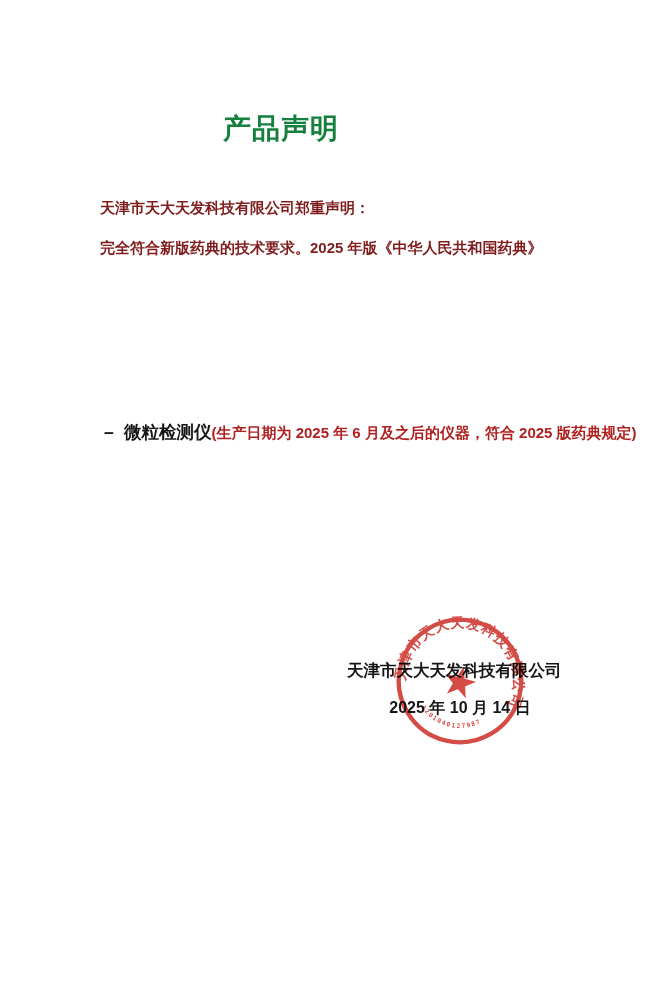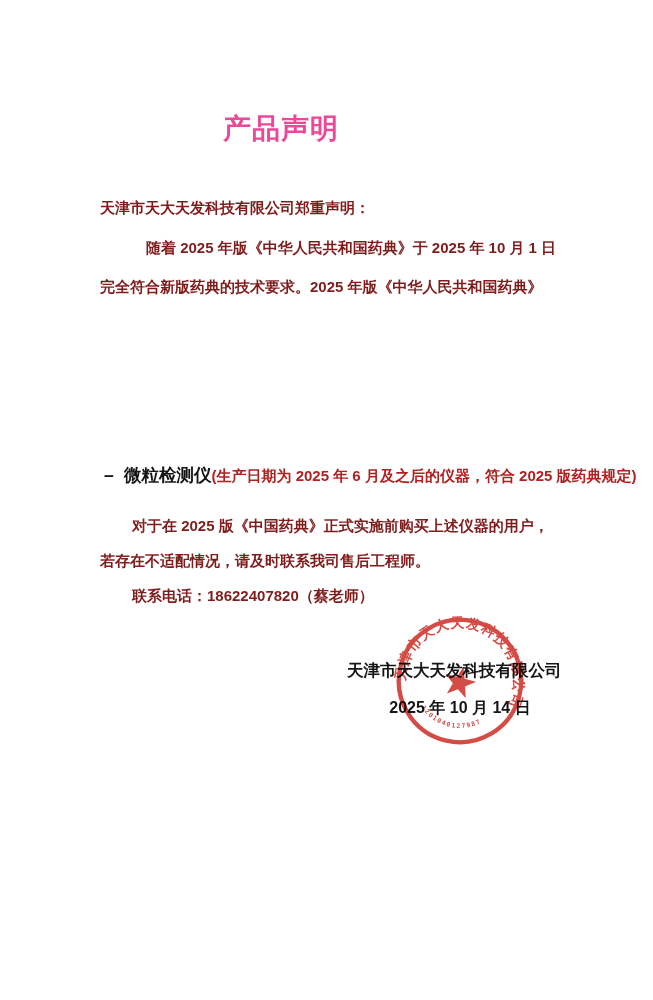--- a/index.html
+++ b/index.html
@@ -8,37 +8,37 @@
     width:653px;height:1000px;
     background:#ffffff;
     overflow:hidden;
     font-family:"Liberation Sans","DejaVu Sans",sans-serif;
     color:#151515;
   }
   .title{
     position:absolute;top:110px;left:0;width:562px;
     margin:0;text-align:center;
     font-size:28px;font-weight:bold;letter-spacing:1px;
-    color:#ec4899;
+    color:#15803d;
   }
   .para{
     position:absolute;left:100px;width:480px;
     font-size:15px;font-weight:600;
     color:#7f1d1d;
   }
   .para1{top:188px;line-height:39.5px;}
   .para2{top:508px;line-height:35px;}
   .line{white-space:nowrap;}
   .indent-lg{padding-left:46px;}
   .indent-sm{padding-left:32px;}
   .product-list{
     position:absolute;left:104px;top:414px;width:500px;
     line-height:37px;font-size:17.5px;font-weight:600;
   }
-  .product-row{white-space:nowrap;margin-top:43px;}
+  .product-row{white-space:nowrap;}
   .dash{display:inline-block;width:20px;color:#151515;font-weight:700;}
   .pname{color:#151515;font-weight:700;}
   .pnote{color:#b02121;font-size:15px;font-weight:600;}
   .sig-company{
     position:absolute;left:347px;top:660px;width:210px;
     text-align:center;font-size:16.5px;font-weight:600;white-space:nowrap;
   }
   .sig-date{
     position:absolute;left:385px;top:698px;width:150px;
     text-align:center;font-size:16px;font-weight:600;white-space:nowrap;
@@ -65,35 +65,29 @@
 </style>
 </head>
 <body>
 
 <div class="page">
 
   <h1 class="title">产品声明</h1>
 
   <div class="para para1">
     <div class="line">天津市天大天发科技有限公司郑重声明：</div>
-    <div class="line indent-lg">随着 2025 年版《中华人民共和国药典》于 2025 年 10 月 1 日</div>
     <div class="line">完全符合新版药典的技术要求。2025 年版《中华人民共和国药典》</div>
   </div>
 
   <div class="product-list">
     <div class="product-row">
       <span class="dash">–</span><span class="pname">微粒检测仪</span><span class="pnote">(生产日期为 2025 年 6 月及之后的仪器，符合 2025 版药典规定)</span>
     </div>
   </div>
 
-  <div class="para para2">
-    <div class="line indent-sm">对于在 2025 版《中国药典》正式实施前购买上述仪器的用户，</div>
-    <div class="line">若存在不适配情况，请及时联系我司售后工程师。</div>
-    <div class="line indent-sm">联系电话：18622407820（蔡老师）</div>
-  </div>
 
   <div class="sig-company">天津市天大天发科技有限公司</div>
   <div class="sig-date">2025 年 10 月 14 日</div>
 
   <svg class="seal" viewBox="0 0 140 140" aria-hidden="true">
     <defs>
       <path id="arcTop" d="M 19,94 A 56,56 0 1 1 121,94" fill="none"></path>
       <path id="arcBottom" d="M 39,107 A 48,48 0 0 0 101,107" fill="none"></path>
     </defs>
     <circle class="seal-ring" cx="70" cy="70" r="63" fill="none" stroke-width="4.5"></circle>

